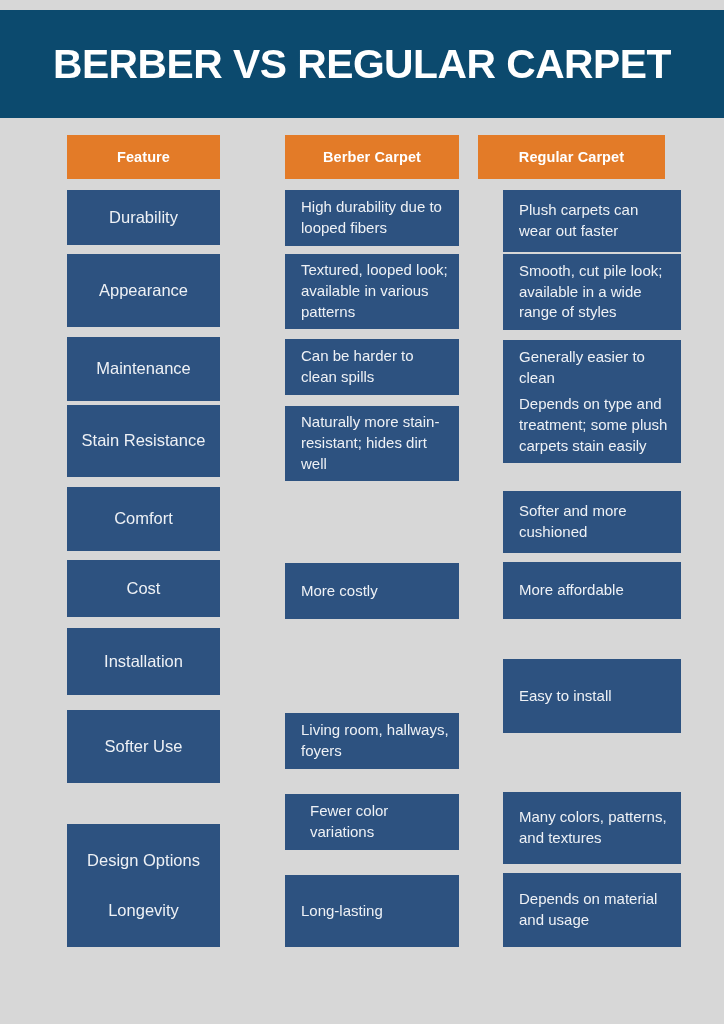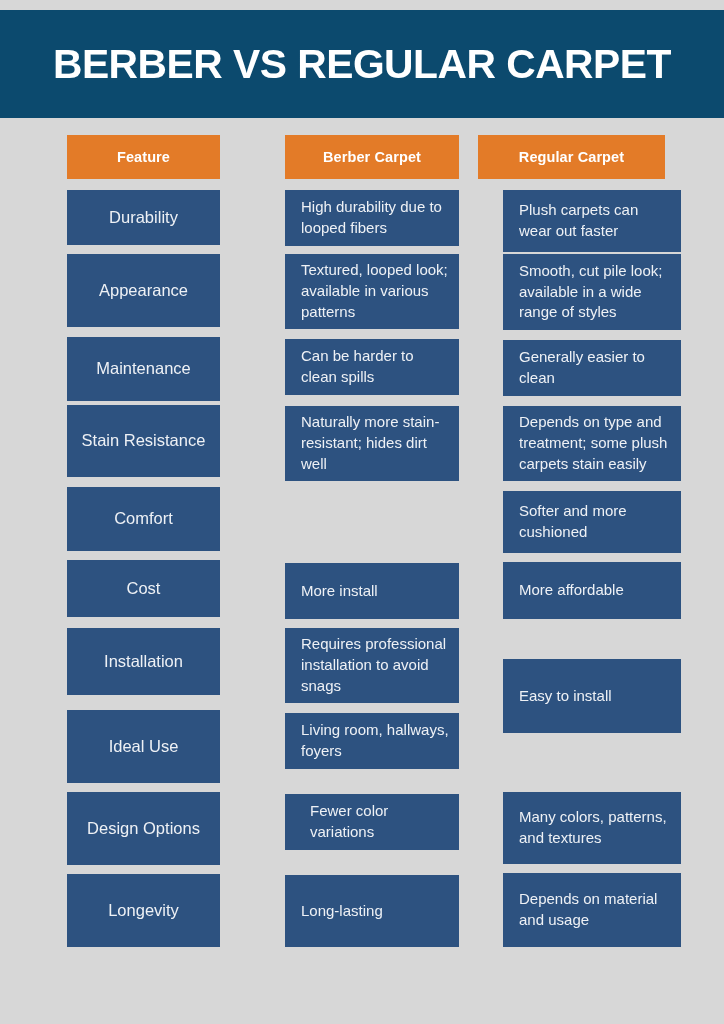--- a/index.html
+++ b/index.html
@@ -143,67 +143,64 @@
   <div class="cell cell-feature" style="top: 287px; height: 72px;">
       <span class="cell-text">Stain Resistance</span>
     </div>
   <div class="cell cell-feature" style="top: 442px; height: 57px;">
       <span class="cell-text">Cost</span>
     </div>
   <div class="cell cell-feature" style="top: 510px; height: 67px;">
       <span class="cell-text">Installation</span>
     </div>
   <div class="cell cell-feature" style="top: 592px; height: 73px;">
-      <span class="cell-text">Ideal Use</span>
-    </div>
-  <div class="cell cell-feature" style="top: 674px; height: 73px; align-items: center;">
+      <span class="cell-text">Softer Use</span>
+    </div>
+  <div class="cell cell-feature" style="top: 706px; height: 73px; align-items: center;">
       <span class="cell-text">Design Options</span>
     </div>
   <div class="cell cell-feature" style="top: 756px; height: 73px;">
       <span class="cell-text">Longevity</span>
     </div>
 
   <div class="cell cell-berber" style="top: 72px; height: 56px;">
       <span class="cell-text">High durability due to looped fibers</span>
     </div>
   <div class="cell cell-berber" style="top: 136px; height: 75px;">
       <span class="cell-text">Textured, looped look; available in various patterns</span>
     </div>
   <div class="cell cell-berber" style="top: 221px; height: 56px;">
       <span class="cell-text">Can be harder to clean spills</span>
     </div>
   <div class="cell cell-berber" style="top: 288px; height: 75px;">
       <span class="cell-text">Naturally more stain-resistant; hides dirt well</span>
     </div>
   <div class="cell cell-berber" style="top: 445px; height: 56px;">
-      <span class="cell-text">More install</span>
-    </div>
-  <div class="cell cell-berber" style="top: 510px; height: 75px;">
-      <span class="cell-text">Requires professional installation to avoid snags</span>
+      <span class="cell-text">More costly</span>
     </div>
   <div class="cell cell-berber" style="top: 595px; height: 56px;">
       <span class="cell-text">Living room, hallways, foyers</span>
     </div>
   <div class="cell cell-berber" style="top: 676px; height: 56px; padding-left: 25px;">
       <span class="cell-text">Fewer color variations</span>
     </div>
   <div class="cell cell-berber" style="top: 757px; height: 72px;">
       <span class="cell-text">Long-lasting</span>
     </div>
 
   <div class="cell cell-regular" style="top: 72px; height: 62px;">
       <span class="cell-text">Plush carpets can wear out faster</span>
     </div>
   <div class="cell cell-regular" style="top: 136px; height: 76px;">
       <span class="cell-text">Smooth, cut pile look; available in a wide range of styles</span>
     </div>
   <div class="cell cell-regular" style="top: 222px; height: 56px;">
       <span class="cell-text">Generally easier to clean</span>
     </div>
-  <div class="cell cell-regular" style="top: 288px; height: 75px;">
+  <div class="cell cell-regular" style="top: 270px; height: 75px;">
       <span class="cell-text">Depends on type and treatment; some plush carpets stain easily</span>
     </div>
   <div class="cell cell-regular" style="top: 373px; height: 62px;">
       <span class="cell-text">Softer and more cushioned</span>
     </div>
   <div class="cell cell-regular" style="top: 444px; height: 57px;">
       <span class="cell-text">More affordable</span>
     </div>
   <div class="cell cell-regular" style="top: 541px; height: 74px;">
       <span class="cell-text">Easy to install</span>

